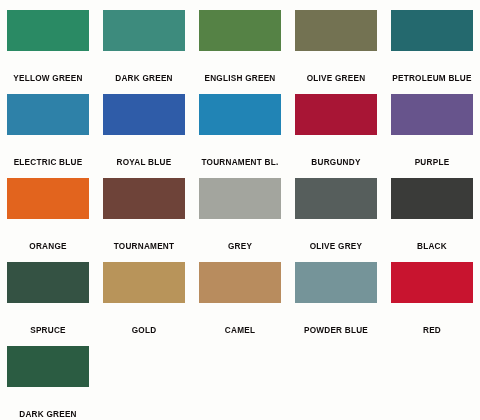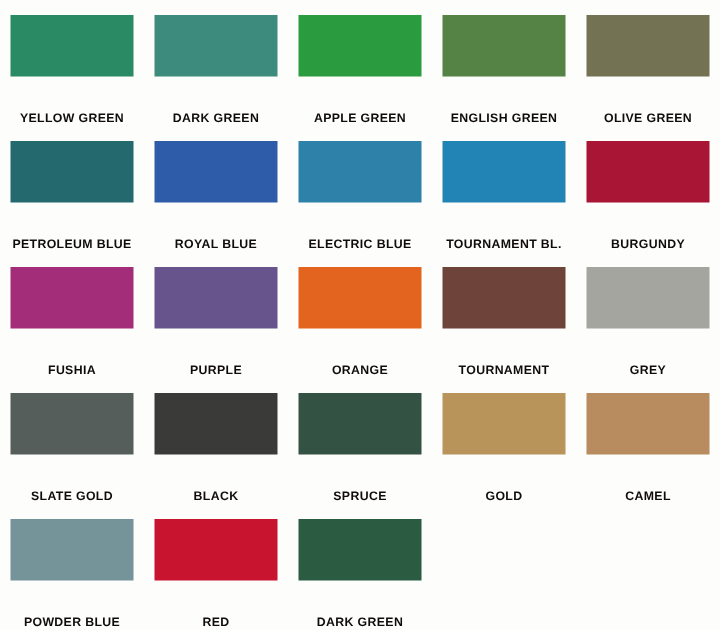--- a/index.html
+++ b/index.html
@@ -57,74 +57,66 @@
 <div id="swatch-grid">
     <div class="swatch-cell">
       <div class="swatch-chip" style="background-color: rgb(42, 138, 100);"></div>
       <div class="swatch-label">YELLOW GREEN</div>
     </div>
     <div class="swatch-cell">
       <div class="swatch-chip" style="background-color: rgb(61, 139, 125);"></div>
       <div class="swatch-label">DARK GREEN</div>
     </div>
     <div class="swatch-cell">
-      <div class="swatch-chip" style="background-color: rgb(42, 156, 63);"></div>
-      <div class="swatch-label">APPLE GREEN</div>
-    </div>
-    <div class="swatch-cell">
       <div class="swatch-chip" style="background-color: rgb(85, 130, 69);"></div>
       <div class="swatch-label">ENGLISH GREEN</div>
     </div>
     <div class="swatch-cell">
       <div class="swatch-chip" style="background-color: rgb(115, 114, 82);"></div>
       <div class="swatch-label">OLIVE GREEN</div>
     </div>
     <div class="swatch-cell">
       <div class="swatch-chip" style="background-color: rgb(36, 105, 110);"></div>
       <div class="swatch-label">PETROLEUM BLUE</div>
     </div>
     <div class="swatch-cell">
+      <div class="swatch-chip" style="background-color: rgb(46, 129, 168);"></div>
+      <div class="swatch-label">ELECTRIC BLUE</div>
+    </div>
+    <div class="swatch-cell">
       <div class="swatch-chip" style="background-color: rgb(47, 92, 168);"></div>
       <div class="swatch-label">ROYAL BLUE</div>
-    </div>
-    <div class="swatch-cell">
-      <div class="swatch-chip" style="background-color: rgb(46, 129, 168);"></div>
-      <div class="swatch-label">ELECTRIC BLUE</div>
     </div>
     <div class="swatch-cell">
       <div class="swatch-chip" style="background-color: rgb(33, 132, 181);"></div>
       <div class="swatch-label">TOURNAMENT BL.</div>
     </div>
     <div class="swatch-cell">
       <div class="swatch-chip" style="background-color: rgb(168, 21, 53);"></div>
       <div class="swatch-label">BURGUNDY</div>
-    </div>
-    <div class="swatch-cell">
-      <div class="swatch-chip" style="background-color: rgb(163, 45, 121);"></div>
-      <div class="swatch-label">FUSHIA</div>
     </div>
     <div class="swatch-cell">
       <div class="swatch-chip" style="background-color: rgb(103, 84, 140);"></div>
       <div class="swatch-label">PURPLE</div>
     </div>
     <div class="swatch-cell">
       <div class="swatch-chip" style="background-color: rgb(226, 100, 30);"></div>
       <div class="swatch-label">ORANGE</div>
     </div>
     <div class="swatch-cell">
       <div class="swatch-chip" style="background-color: rgb(110, 67, 57);"></div>
       <div class="swatch-label">TOURNAMENT</div>
     </div>
     <div class="swatch-cell">
       <div class="swatch-chip" style="background-color: rgb(163, 165, 158);"></div>
       <div class="swatch-label">GREY</div>
     </div>
     <div class="swatch-cell">
       <div class="swatch-chip" style="background-color: rgb(86, 94, 92);"></div>
-      <div class="swatch-label">SLATE GOLD</div>
+      <div class="swatch-label">OLIVE GREY</div>
     </div>
     <div class="swatch-cell">
       <div class="swatch-chip" style="background-color: rgb(58, 59, 57);"></div>
       <div class="swatch-label">BLACK</div>
     </div>
     <div class="swatch-cell">
       <div class="swatch-chip" style="background-color: rgb(52, 82, 67);"></div>
       <div class="swatch-label">SPRUCE</div>
     </div>
     <div class="swatch-cell">

